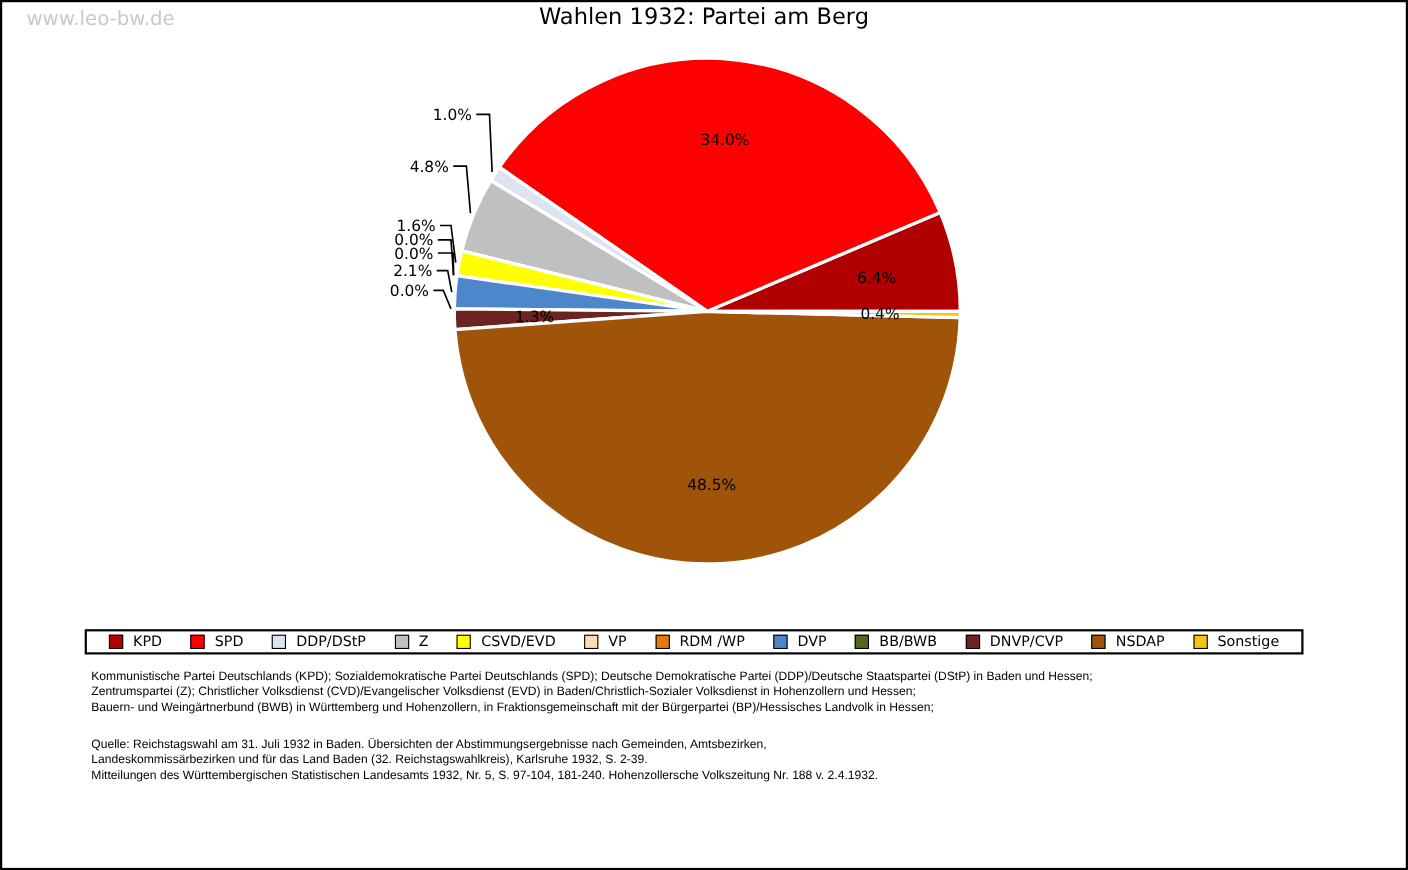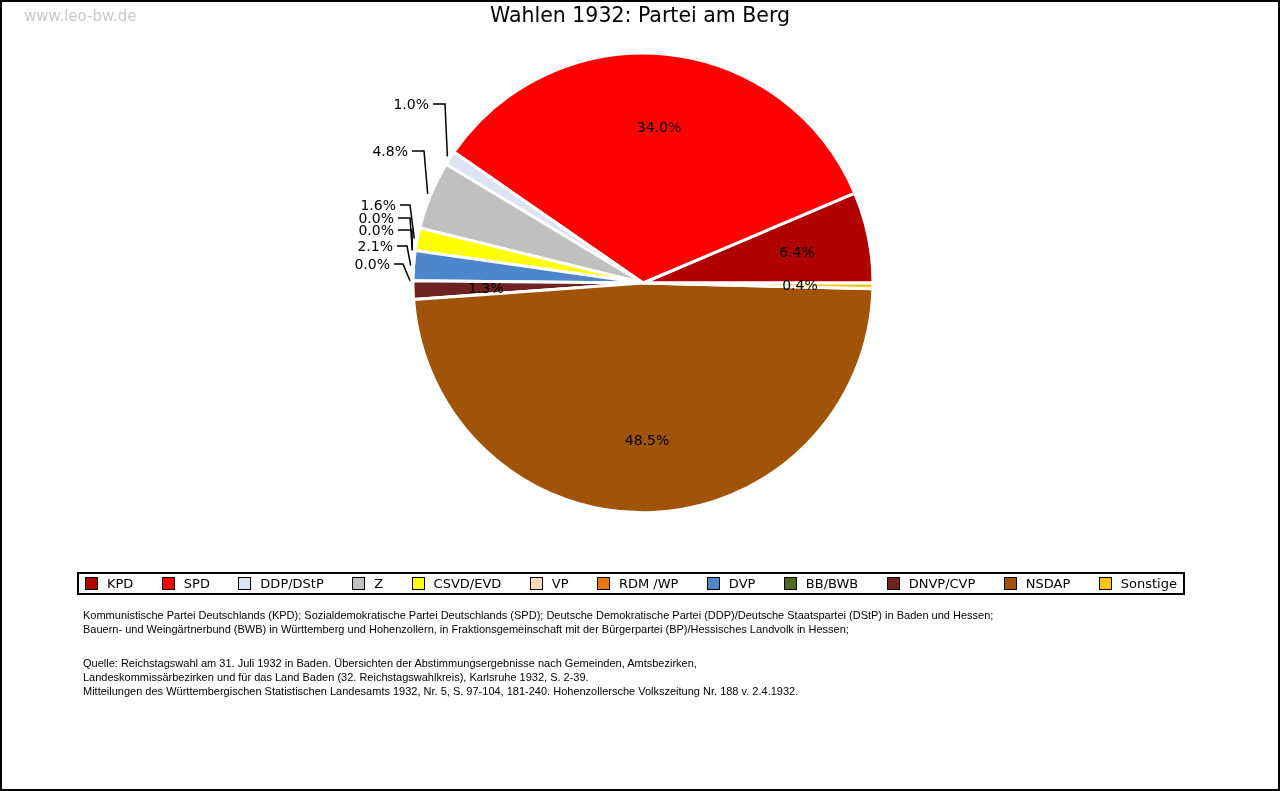--- a/index.html
+++ b/index.html
@@ -2,28 +2,28 @@
 <html><head>
 <meta charset="utf-8">
 <style>
   html,body{margin:0;padding:0;}
   body{
     width:1280px;height:791px;position:relative;background:#ffffff;
     font-family:"DejaVu Sans","Liberation Sans",sans-serif;color:#000;
     overflow:hidden;
   }
   .frame{position:absolute;inset:0;border:2px solid #000;pointer-events:none;z-index:50;}
-  .watermark{position:absolute;left:24px;top:7px;font-size:15px;color:#c9c9c9;}
+  .watermark{position:absolute;left:24px;top:7px;font-size:18px;color:#c9c9c9;}
   .page-title{position:absolute;top:3px;left:0;width:100%;text-align:center;font-size:20.5px;color:#000;}
   svg.pie-svg{position:absolute;left:0;top:0;}
   .pct-label{font-size:14px;fill:#000000;}
   .legend{
     position:absolute;left:77px;top:572px;width:1108px;height:23px;box-sizing:border-box;
     border:2px solid #000;background:#fff;display:flex;align-items:center;
-    justify-content:space-between;padding:0 6px;
+    justify-content:space-between;padding:0 20px;
   }
   .legend-item{display:flex;align-items:center;gap:9px;font-size:13px;white-space:nowrap;}
   .swatch{width:13px;height:13px;border:1px solid #000;box-sizing:border-box;display:inline-block;}
   .footer{
     position:absolute;left:83px;top:608px;width:1140px;
     font-family:"Liberation Sans",sans-serif;font-size:11px;line-height:14px;color:#000;
   }
   .footer div{margin:0;}
   .block-gap{height:10px;}
 </style>
@@ -114,20 +114,21 @@
     </div>
     <div class="legend-item">
       <span class="swatch" style="background: rgb(246, 197, 19);"></span>
       <span>Sonstige</span>
     </div>
   </div>
 
 <div class="footer">
   <div>
       <div>Kommunistische Partei Deutschlands (KPD); Sozialdemokratische Partei Deutschlands (SPD); Deutsche Demokratische Partei (DDP)/Deutsche Staatspartei (DStP) in Baden und Hessen;</div>
+      <div>Zentrumspartei (Z); Christlicher Volksdienst (CVD)/Evangelischer Volksdienst (EVD) in Baden/Christlich-Sozialer Volksdienst in Hohenzollern und Hessen;</div>
       <div>Bauern- und Weingärtnerbund (BWB) in Württemberg und Hohenzollern, in Fraktionsgemeinschaft mit der Bürgerpartei (BP)/Hessisches Landvolk in Hessen;</div>
     </div>
   <div class="block-gap"></div>
   <div class="block-gap"></div>
   <div>
       <div>Quelle: Reichstagswahl am 31. Juli 1932 in Baden. Übersichten der Abstimmungsergebnisse nach Gemeinden, Amtsbezirken,</div>
       <div>Landeskommissärbezirken und für das Land Baden (32. Reichstagswahlkreis), Karlsruhe 1932, S. 2-39.</div>
       <div>Mitteilungen des Württembergischen Statistischen Landesamts 1932, Nr. 5, S. 97-104, 181-240. Hohenzollersche Volkszeitung Nr. 188 v. 2.4.1932.</div>
     </div>
 </div>

